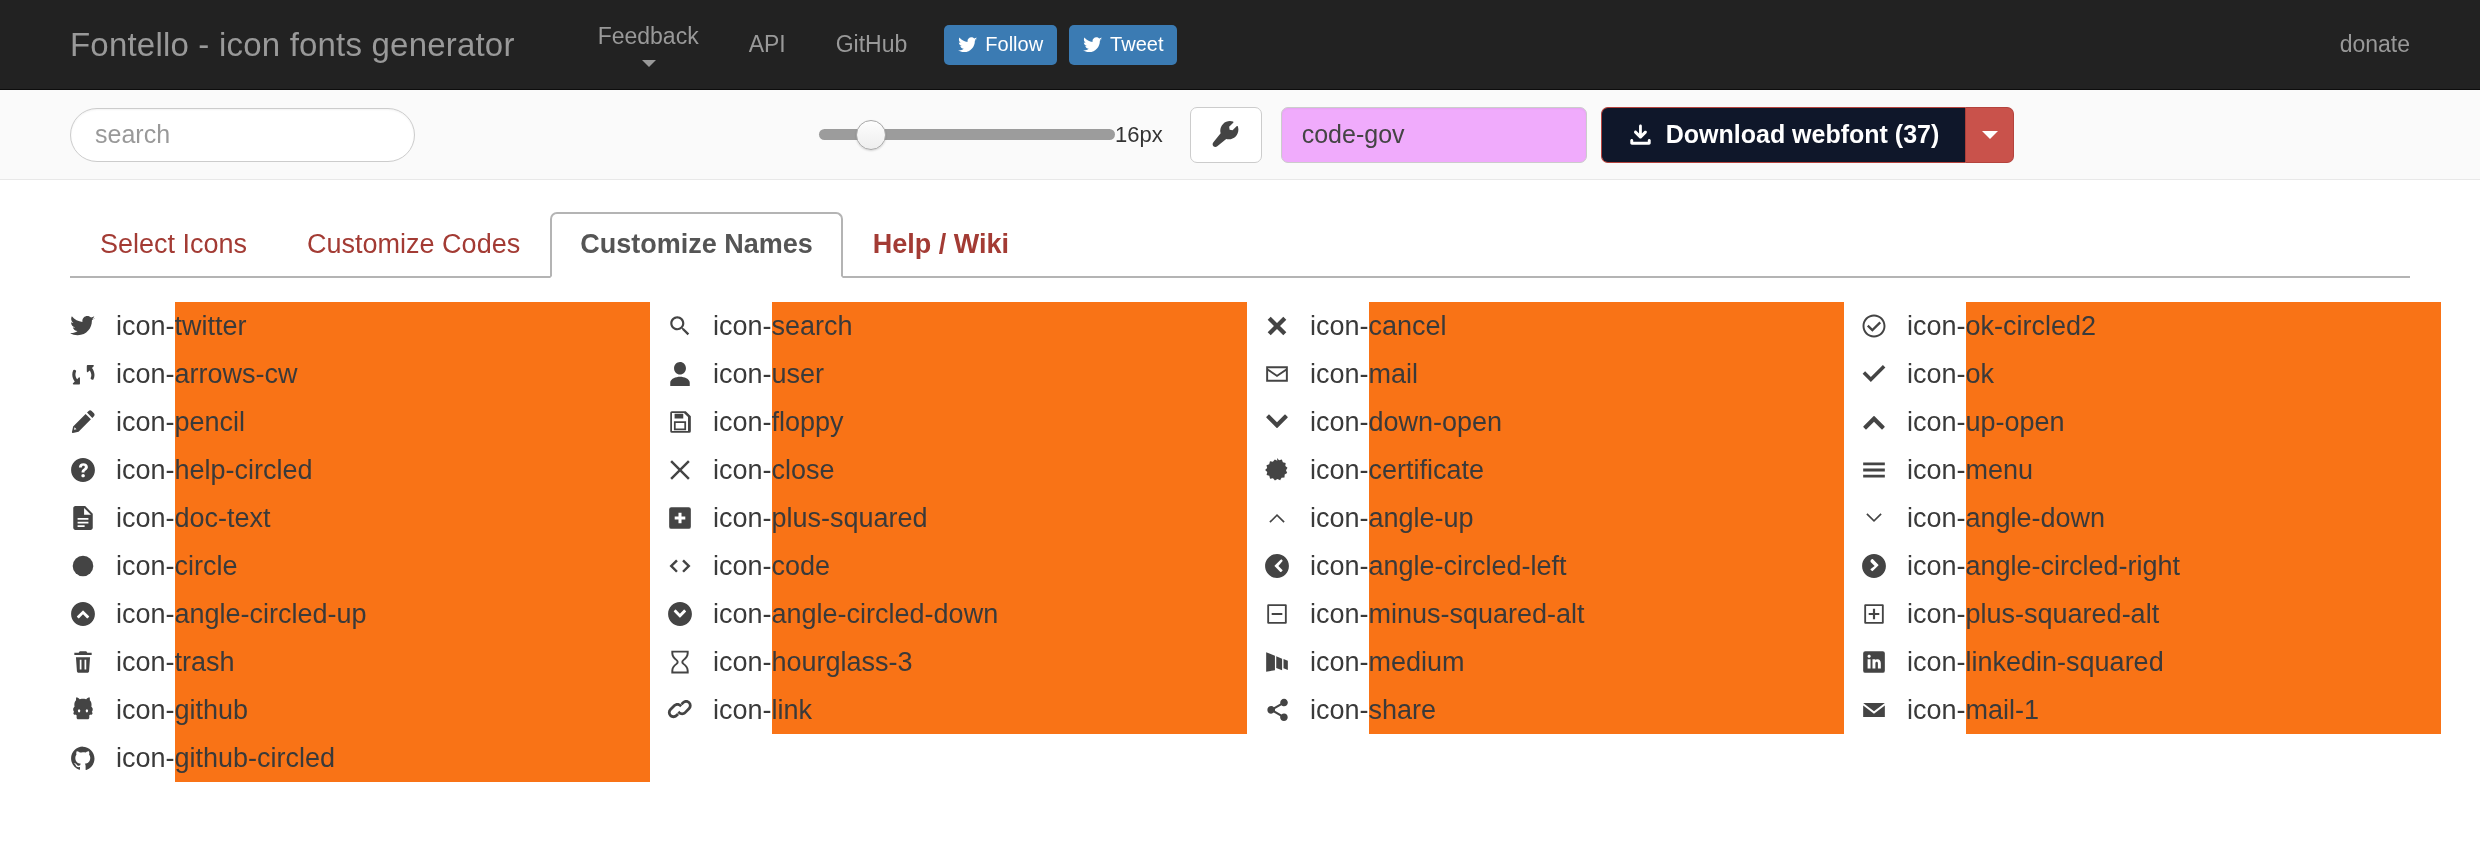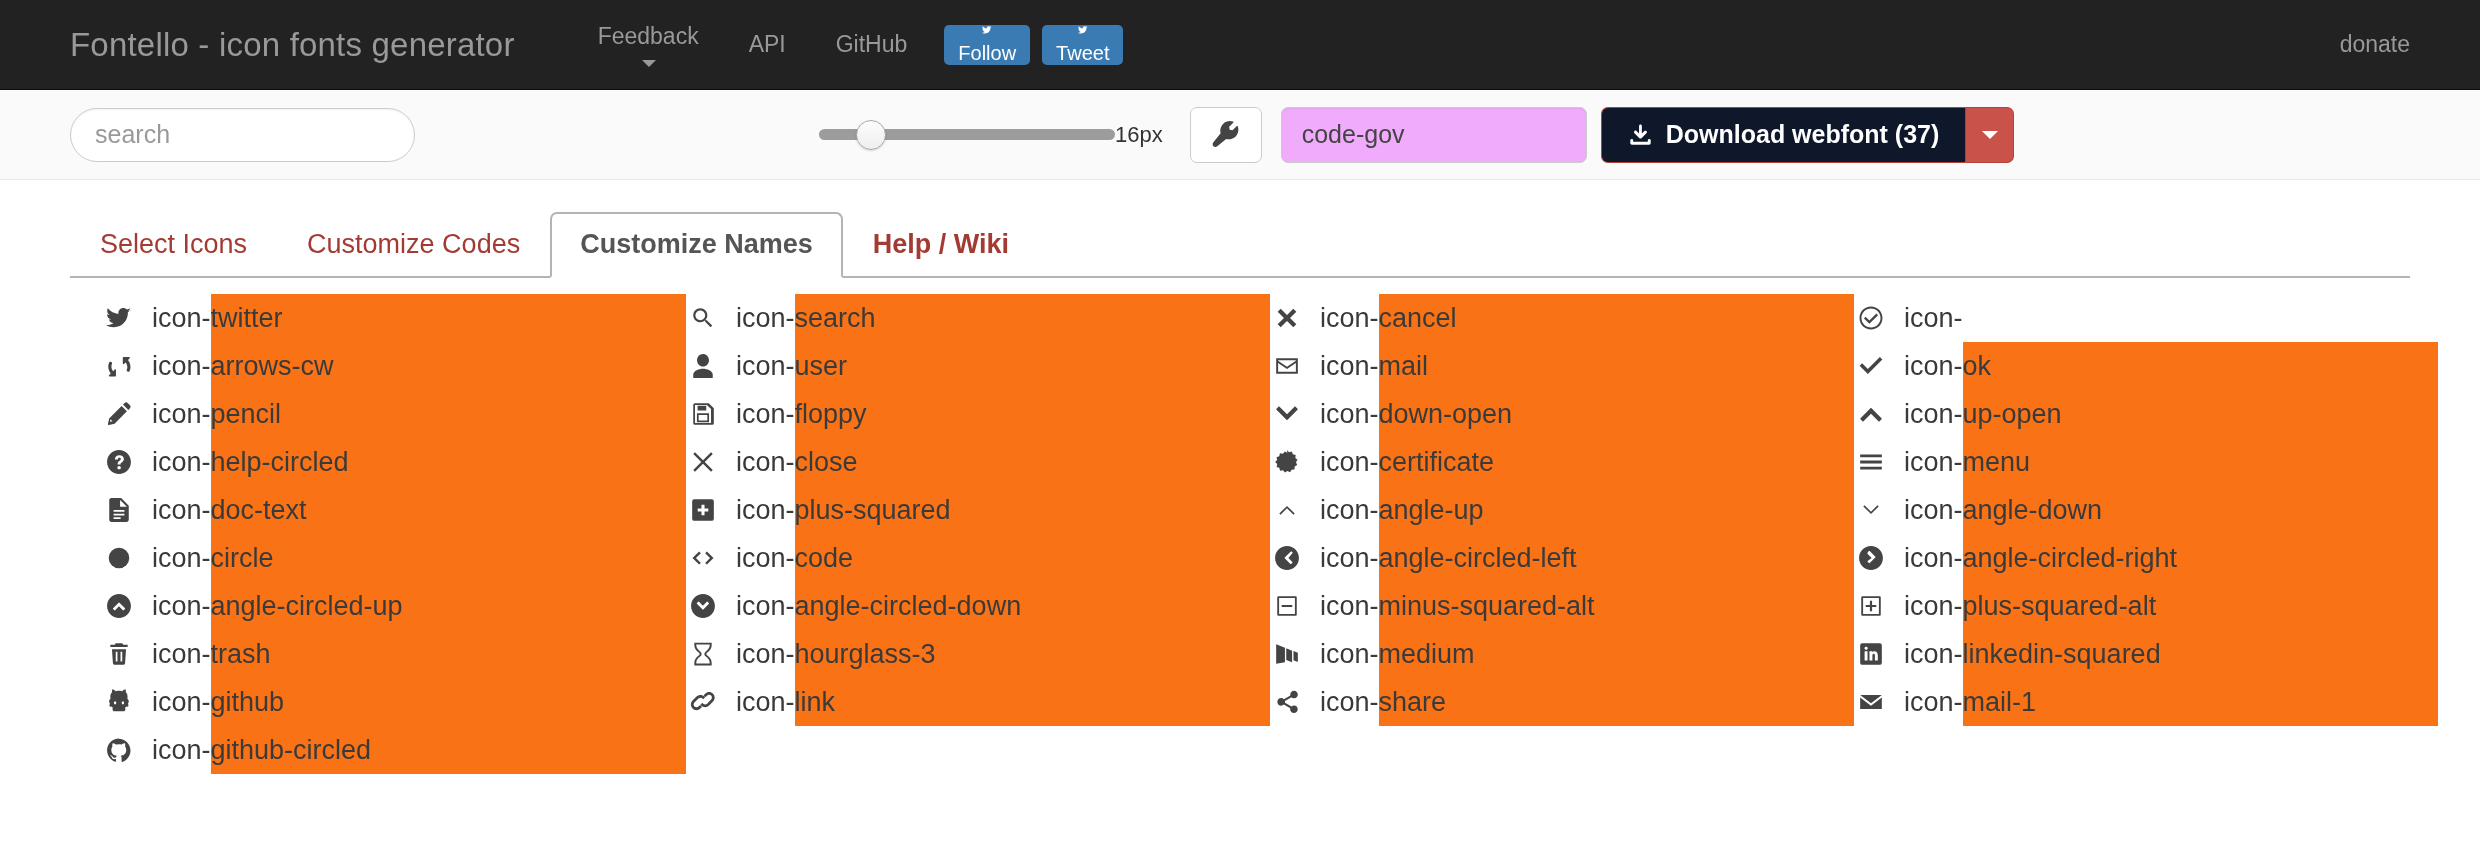--- a/index.html
+++ b/index.html
@@ -52,21 +52,20 @@
     border-radius: 5px;
     color: #ffffff;
     font-size: 20px;
     height: 40px;
     display: inline-flex;
     align-items: center;
     gap: 7px;
     padding: 0 14px;
     margin-left: 12px;
     white-space: nowrap;
-    flex-direction: column;
   }
   .tw-btn:first-child { margin-left: 22px; }
   .tw-btn svg { width: 20px; height: 20px; fill: #ffffff; display: block; }
   .navbar-right { margin-left: auto; }
   .donate {
     color: #999999;
     font-size: 23px;
     white-space: nowrap;
   }
 
@@ -205,24 +204,23 @@
     background: #ffffff;
     border: 2px solid #b4b4b4;
     border-bottom: 2px solid #ffffff;
     border-radius: 7px 7px 0 0;
     padding: 16px 28px;
   }
   .tab.bold { font-weight: bold; }
 
   
   .icon-grid {
-    padding: 16px 70px 0 70px;
-    display: flex;
-    gap: 4px;
-    margin-left: 36px;
+    padding: 24px 70px 0 70px;
+    display: flex;
+    gap: 17px;
   }
   .icon-col { width: 580px; flex: 0 0 580px; }
   .icon-row {
     display: flex;
     align-items: center;
     height: 48px;
     font-size: 27px;
     color: #3a3a3a;
   }
   .icon-glyph {
@@ -590,20 +588,21 @@
       </div>
     </div>
   <div class="icon-col">
       <div class="icon-row">
         <span class="icon-glyph">
           <svg viewBox="0 0 24 24">
             <path d="M12 1.4C6.1 1.4 1.4 6.1 1.4 12S6.1 22.6 12 22.6 22.6 17.9 22.6 12 17.9 1.4 12 1.4zm0 1.8c4.9 0 8.8 3.9 8.8 8.8s-3.9 8.8-8.8 8.8S3.2 16.9 3.2 12 7.1 3.2 12 3.2zm5 4.7l-6.5 6.5-3.5-3.5-1.5 1.5 5 5 8-8-1.5-1.5z"></path>
           </svg>
         </span>
         <span class="icon-prefix">icon-</span>
+        <input type="text" class="icon-name-input" value="ok-circled2" style="">
       </div>
       <div class="icon-row">
         <span class="icon-glyph">
           <svg viewBox="0 0 24 24">
             <path d="M9.1 19.3L1.5 11.7l2.3-2.3 5.3 5.3L20.2 3.6l2.3 2.3L9.1 19.3z"></path>
           </svg>
         </span>
         <span class="icon-prefix">icon-</span>
         <input type="text" class="icon-name-input" value="ok" style="">
       </div>

